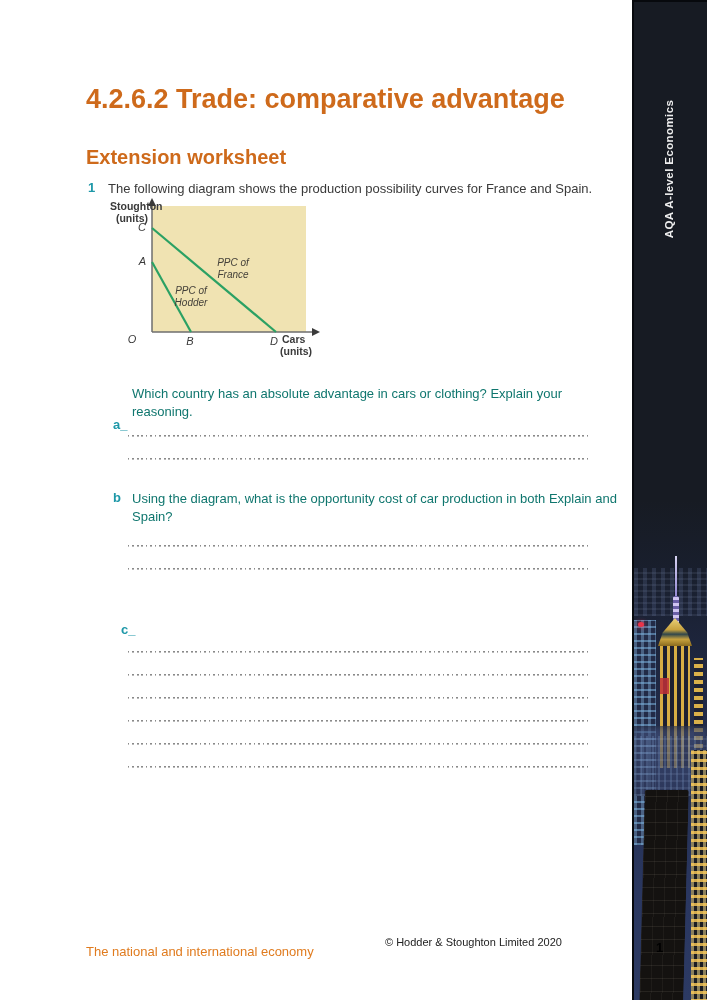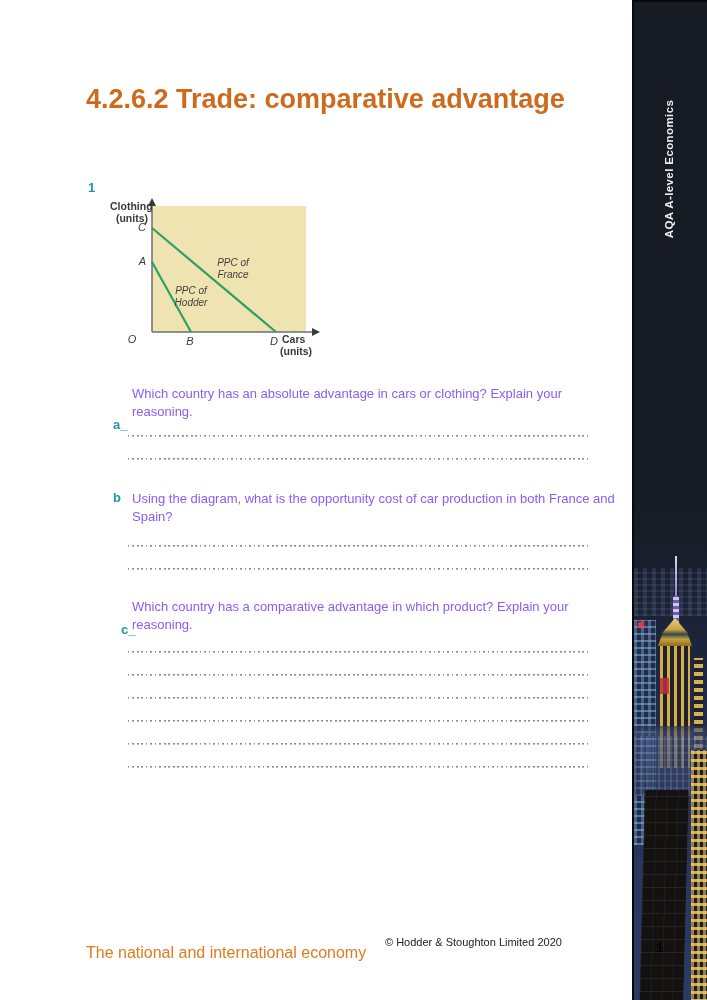--- a/index.html
+++ b/index.html
@@ -29,30 +29,30 @@
   .ptB { left:68px; top:138px; width:24px; text-align:center; font-size:11px; }
   .ptD { left:152px; top:138px; width:24px; text-align:center; font-size:11px; }
   .xcap1 { left:172px; top:136px; width:40px; }
   .xcap2 { left:170px; top:148px; width:44px; }
   .ppcF { left:96px; top:60px; width:54px; text-align:center; font-size:10px; line-height:12px; color:#44413a; }
   .ppcS { left:56px; top:88px; width:50px; text-align:center; font-size:10px; line-height:12px; color:#44413a; }
 
   .intro { position:absolute; left:108px; top:364px; width:505px; font-size:13px; color:#3a3a3a; }
 
   .q-label { position:absolute; font-size:13px; font-weight:bold; color:#1E98A8; }
-  .q-text { position:absolute; font-size:13px; line-height:18px; color:#8b5cf6; }
+  .q-text { position:absolute; font-size:13px; line-height:18px; color:#0f766e; }
   .qa-label { left:113px; top:385px;margin-top:32px; } .qa-text { left:132px; top:385px; width:470px; }
   .qb-label { left:113px; top:490px; } .qb-text { left:132px; top:490px; width:505px; }
   .qc-label { left:121px; top:598px;margin-top:24px; } .qc-text { left:132px; top:598px; width:470px; }
 
   .answer-block { position:absolute; left:128px; width:460px; }
   .ans-a { top:414px; } .ans-b { top:524px; } .ans-c { top:630px; }
   .ans-line { height:23px; background:repeating-linear-gradient(90deg,#8a8a8a 0 1.5px,transparent 1.5px 4.5px) bottom / 100% 1.6px no-repeat; }
 
-  .footer-left { position:absolute; left:86px; top:944px; font-size:16px; color:#E07B1E; }
+  .footer-left { position:absolute; left:86px; top:944px; font-size:13px; color:#E07B1E; }
   .footer-center { position:absolute; left:385px; top:936px; font-size:11px; color:#222; }
 
   
   .side-panel { position:absolute; left:632px; top:0; width:75px; height:1000px; background:#171B23; border-left:2px solid #07090D; border-top:2px solid #07090D; }
   .vertical-text { position:absolute; left:-50px; top:160px; width:170px; height:14px; line-height:14px; transform:rotate(-90deg); transform-origin:center; text-align:center; font-size:11.5px; font-weight:bold; letter-spacing:0.4px; color:#EFEFEF; white-space:nowrap; }
 
   
   .photo { position:absolute; left:0; top:498px; width:100%; height:502px; overflow:hidden;
     background:linear-gradient(180deg,#171B23 0%,#191F2E 15%,#202945 38%,#253153 58%,#2A3760 78%,#2C3A63 100%); }
   .distant { position:absolute; left:0; top:68px; right:0; height:48px; opacity:.8;
@@ -88,34 +88,36 @@
                      repeating-linear-gradient(90deg, rgba(200,190,170,.06) 0 1px, transparent 1px 11px); }
   .red-light { position:absolute; left:4px; top:122px; width:6px; height:5px; background:#E8344A; border-radius:50%; box-shadow:0 0 5px #E8344A; }
   .page-number { position:absolute; left:22px; top:440px; font-size:13px; font-weight:bold; color:#000; }
 </style>
 </head>
 <body>
 
 <div class="page">
 
   <div class="title">4.2.6.2 Trade: comparative advantage</div>
+  <div class="subtitle">Extension worksheet</div>
 
   <div class="q1-num">1</div>
+  <div class="q1-text">The following diagram shows the production possibility curves for France and Spain.</div>
 
   <div class="diagram">
     <svg width="212" height="168" viewBox="0 0 212 168">
       <rect x="42" y="9" width="154" height="126" fill="#F0E3B2"></rect>
       <line x1="42" y1="135" x2="42" y2="7" stroke="#6E6E6E" stroke-width="1.5"></line>
       <polygon points="38,9 42,1 46,9" fill="#3a3a3a"></polygon>
       <line x1="42" y1="135" x2="202" y2="135" stroke="#6E6E6E" stroke-width="1.5"></line>
       <polygon points="202,131 210,135 202,139" fill="#3a3a3a"></polygon>
       <line x1="42" y1="31" x2="166" y2="135" stroke="#2BA164" stroke-width="2.2"></line>
       <line x1="42" y1="65" x2="81" y2="135" stroke="#2BA164" stroke-width="2.2"></line>
     </svg>
-    <div class="dlabel dbold ycap1">Clothing</div>
+    <div class="dlabel dbold ycap1">Stoughton</div>
     <div class="dlabel dbold ycap2">(units)</div>
     <div class="dlabel ditalic ptC">C</div>
     <div class="dlabel ditalic ptA">A</div>
     <div class="dlabel ditalic ptO">O</div>
     <div class="dlabel ditalic ptB">B</div>
     <div class="dlabel ditalic ptD">D</div>
     <div class="dlabel dbold xcap1">Cars</div>
     <div class="dlabel dbold xcap2">(units)</div>
     <div class="dlabel ditalic ppcF"><span>PPC of</span><br><span>France</span></div>
     <div class="dlabel ditalic ppcS"><span>PPC of</span><br><span>Hodder</span></div>
@@ -123,28 +125,27 @@
 
 
   <div class="q-label qa-label">a_</div>
   <div class="q-text qa-text">Which country has an absolute advantage in cars or clothing? Explain your reasoning.</div>
   <div class="answer-block ans-a">
     <div class="ans-line"></div>
     <div class="ans-line"></div>
   </div>
 
   <div class="q-label qb-label">b</div>
-  <div class="q-text qb-text">Using the diagram, what is the opportunity cost of car production in both France and Spain?</div>
+  <div class="q-text qb-text">Using the diagram, what is the opportunity cost of car production in both Explain and Spain?</div>
   <div class="answer-block ans-b">
     <div class="ans-line"></div>
     <div class="ans-line"></div>
   </div>
 
   <div class="q-label qc-label">c_</div>
-  <div class="q-text qc-text">Which country has a comparative advantage in which product? Explain your reasoning.</div>
   <div class="answer-block ans-c">
     <div class="ans-line"></div>
     <div class="ans-line"></div>
     <div class="ans-line"></div>
     <div class="ans-line"></div>
     <div class="ans-line"></div>
     <div class="ans-line"></div>
   </div>
 
   <div class="footer-left">The national and international economy</div>

